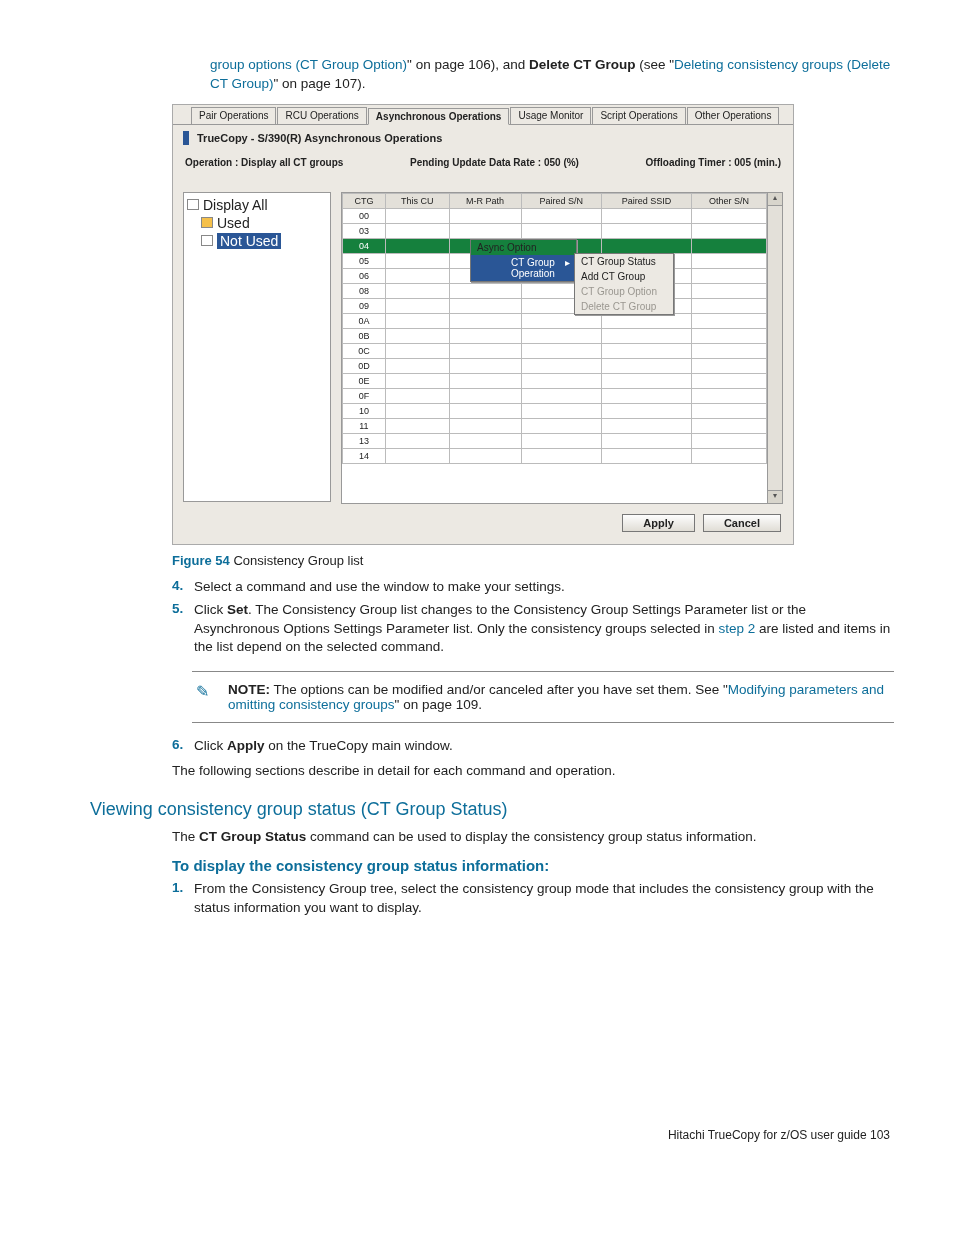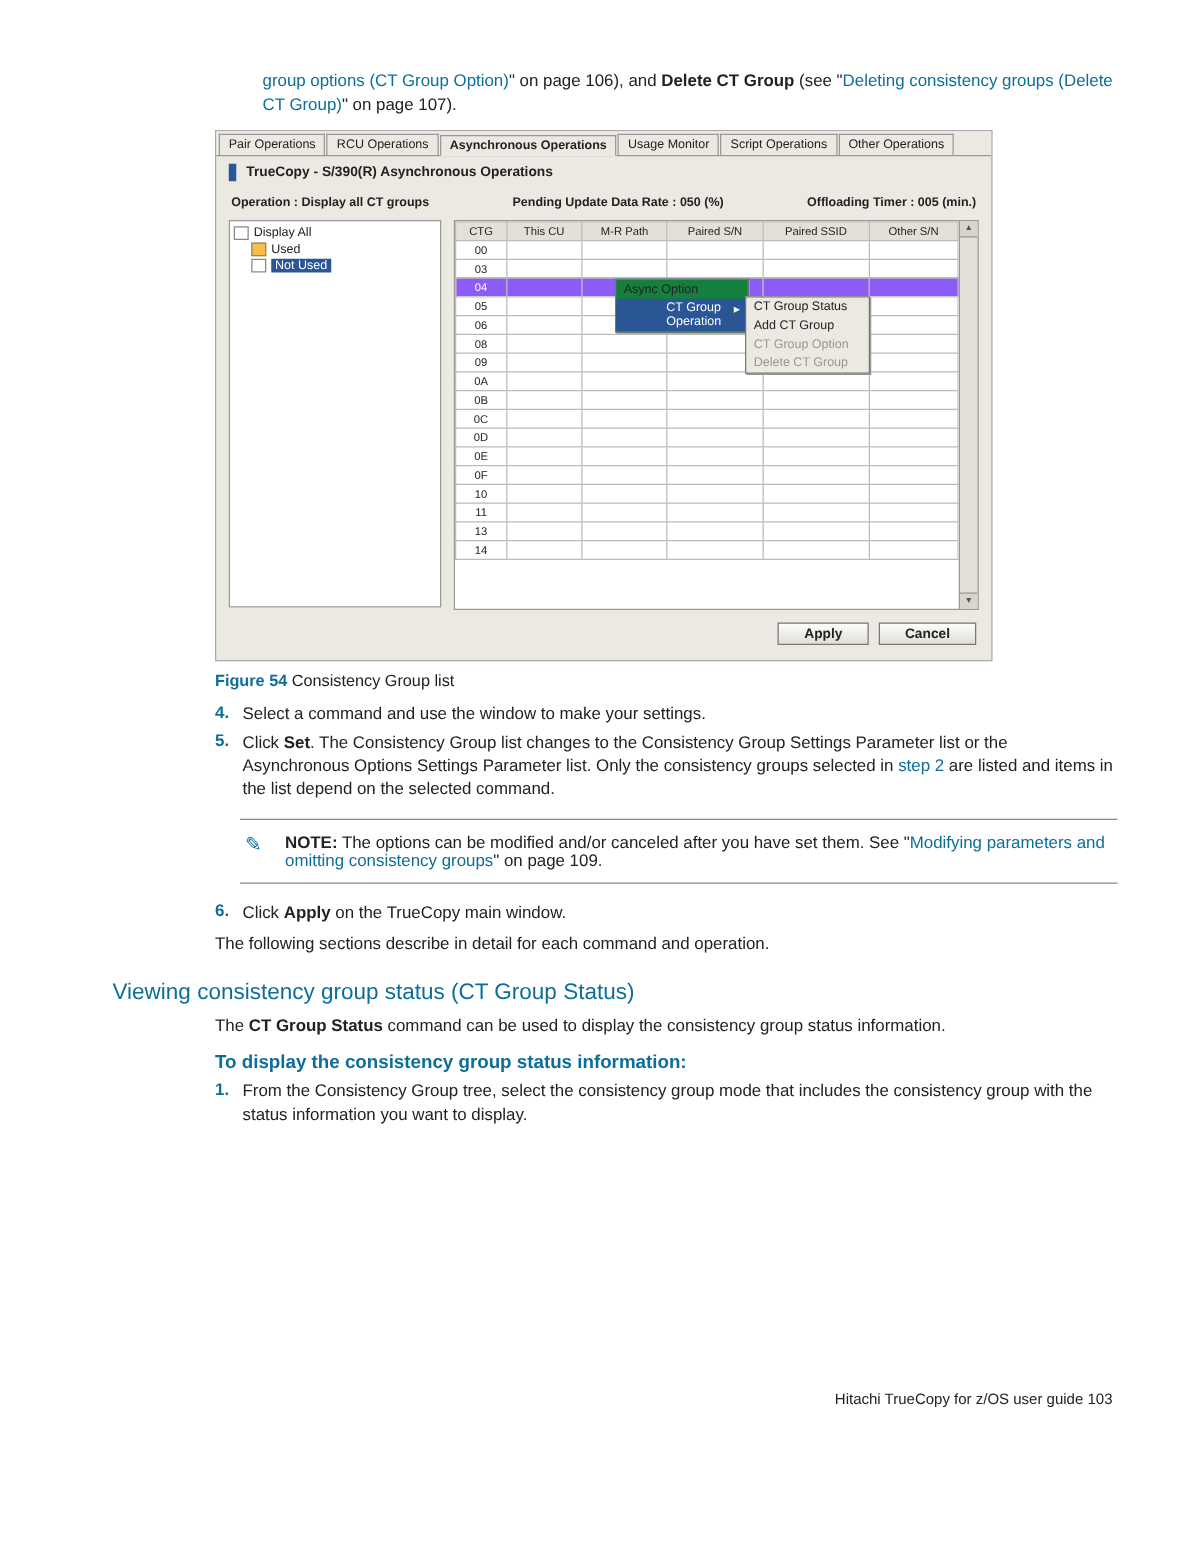--- a/index.html
+++ b/index.html
@@ -21,21 +21,21 @@
     margin: 10px 0 6px 82px;
     border: 1px solid #aaa;
     width: 620px;
     background: #ece9e3;
     font-size: 11px;
   }
   .tabs {
     display: flex;
     background: #ece9e3;
     border-bottom: 1px solid #999;
-    padding: 2px 2px 0 2px;
+    padding: 2px 2px 0 18px;
   }
   .tab {
     border: 1px solid #999;
     border-bottom: none;
     padding: 2px 7px;
     background: #ece9e3;
     font-size: 10px;
     margin-right: 1px;
     white-space: nowrap;
     position: relative;
@@ -53,29 +53,29 @@
     font-weight: bold;
     font-size: 11px;
   }
   .panel-title .bar { width: 6px; height: 14px; background: #2a5696; margin-right: 8px; }
   .panel-body { padding: 2px 10px 10px 10px; }
   .op-row {
     display: flex;
     font-size: 10px;
     font-weight: bold;
     justify-content: space-between;
-    padding: 4px 2px 8px 2px;
+    padding: 4px 2px 24px 2px;
   }
   .main-area { display: flex; gap: 10px; }
   .tree {
-    width: 170px;
+    width: 148px;
     background: #fff;
     border: 1px solid #999;
     height: 310px;
-    font-size: 10px;
+    font-size: 14px;
     padding: 3px;
     box-sizing: border-box;
   }
   .tree-item { display: flex; align-items: center; gap: 4px; padding: 1px 0; }
   .tree-icon { width: 10px; height: 9px; display: inline-block; border: 1px solid #888; background: #fff; }
   .tree-icon.used { background: #f5c04a; }
   .tree .sel { background: #2a5696; color: #fff; padding: 0 3px; }
   .grid-area { flex: 1; display: flex; }
   .grid {
     flex: 1;
@@ -92,21 +92,21 @@
     padding: 1px 4px;
     text-align: center;
     font-size: 9px;
     height: 12px;
     background: #fff;
   }
   .grid th {
     background: #e3e0d9;
     font-weight: normal;
   }
-  .grid td.hl { background: #8b5cf6; color: #fff; }
+  .grid td.hl { background: #15803d; color: #fff; }
   .ctx-menu {
     position: absolute;
     top: 46px; left: 128px;
     background: #15803d;
     border: 1px solid #777;
     font-size: 10px;
     width: 105px;
     box-shadow: 1px 1px 0 #999;
   }
   .ctx-menu .mitem { padding: 2px 6px; }

